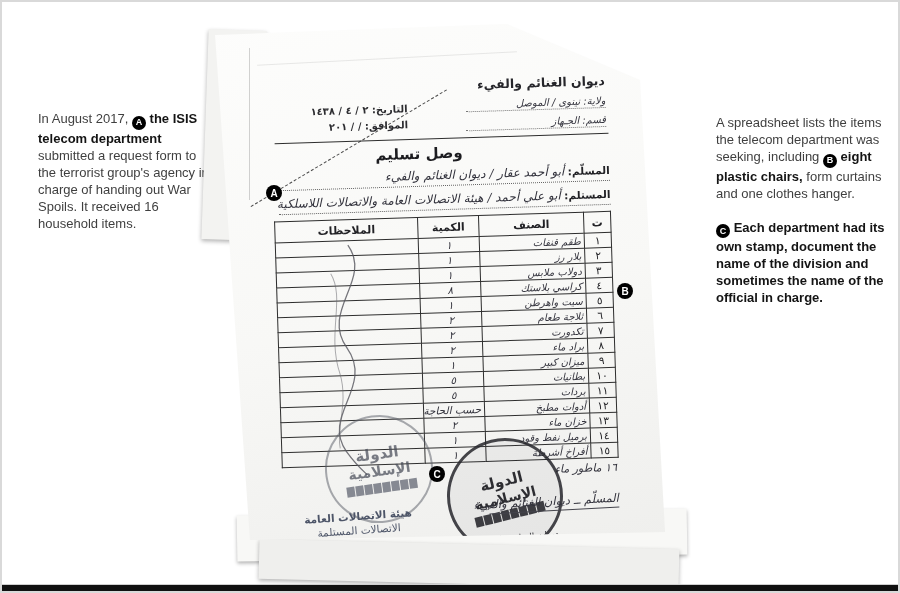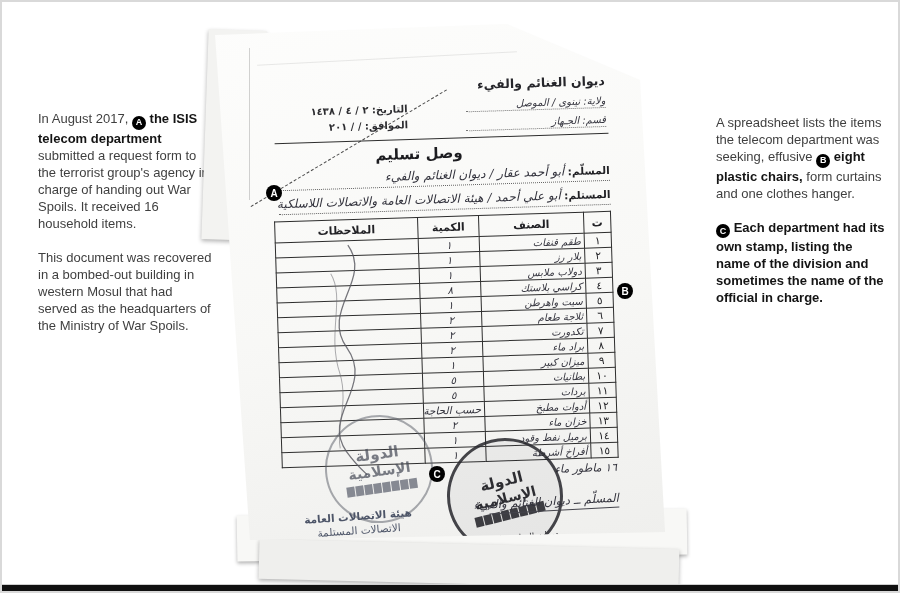--- a/index.html
+++ b/index.html
@@ -95,26 +95,25 @@
   .bottom-bar{position:absolute;left:0;right:0;bottom:0;height:6px;background:#101010;
     border-top:1px solid #cfcfcf;}
 </style>
 </head>
 <body>
 
 <div class="frame">
 
   <div class="ann col-left">
     <p><span>In August 2017, </span><span class="marker">A</span> <b>the ISIS telecom department</b><span> submitted a request form to the terrorist group's agency in charge of handing out War Spoils. It received 16 household items.</span></p>
-    <p>This document was recovered in a bombed-out building in western Mosul that had served as the headquarters of the Ministry of War Spoils.</p>
   </div>
 
   <div class="ann col-right">
-    <p><span>A spreadsheet lists the items the telecom department was seeking, effusive </span><span class="marker">B</span> <b>eight plastic chairs,</b><span> form curtains and one clothes hanger.</span></p>
-    <p><span class="marker">C</span> <b>Each department had its own stamp, listing the name of the division and sometimes the name of the official in charge.</b></p>
+    <p><span>A spreadsheet lists the items the telecom department was seeking, including </span><span class="marker">B</span> <b>eight plastic chairs,</b><span> form curtains and one clothes hanger.</span></p>
+    <p><span class="marker">C</span> <b>Each department had its own stamp, document the name of the division and sometimes the name of the official in charge.</b></p>
   </div>
 
   <div class="photo">
     <div class="sheet-bk bk-tl"></div>
     <div class="sheet-bk bk-1"></div>
     <div class="sheet-bk bk-2"></div>
 
     <div class="sheet-main">
       <div class="crease-v"></div>
       <div class="crease-d"></div>

